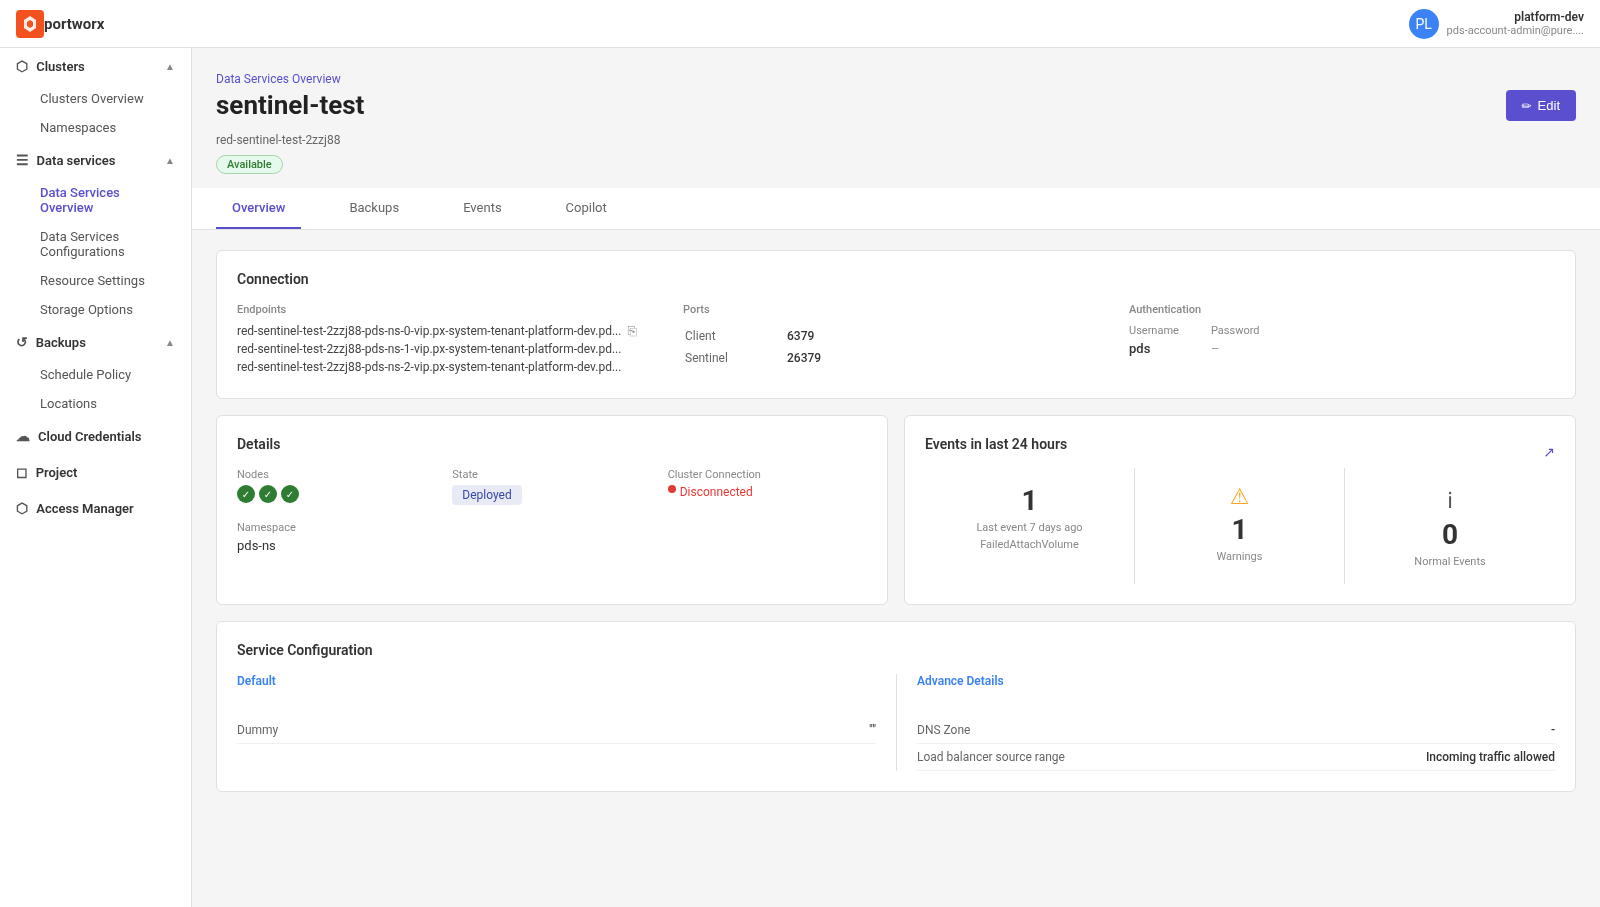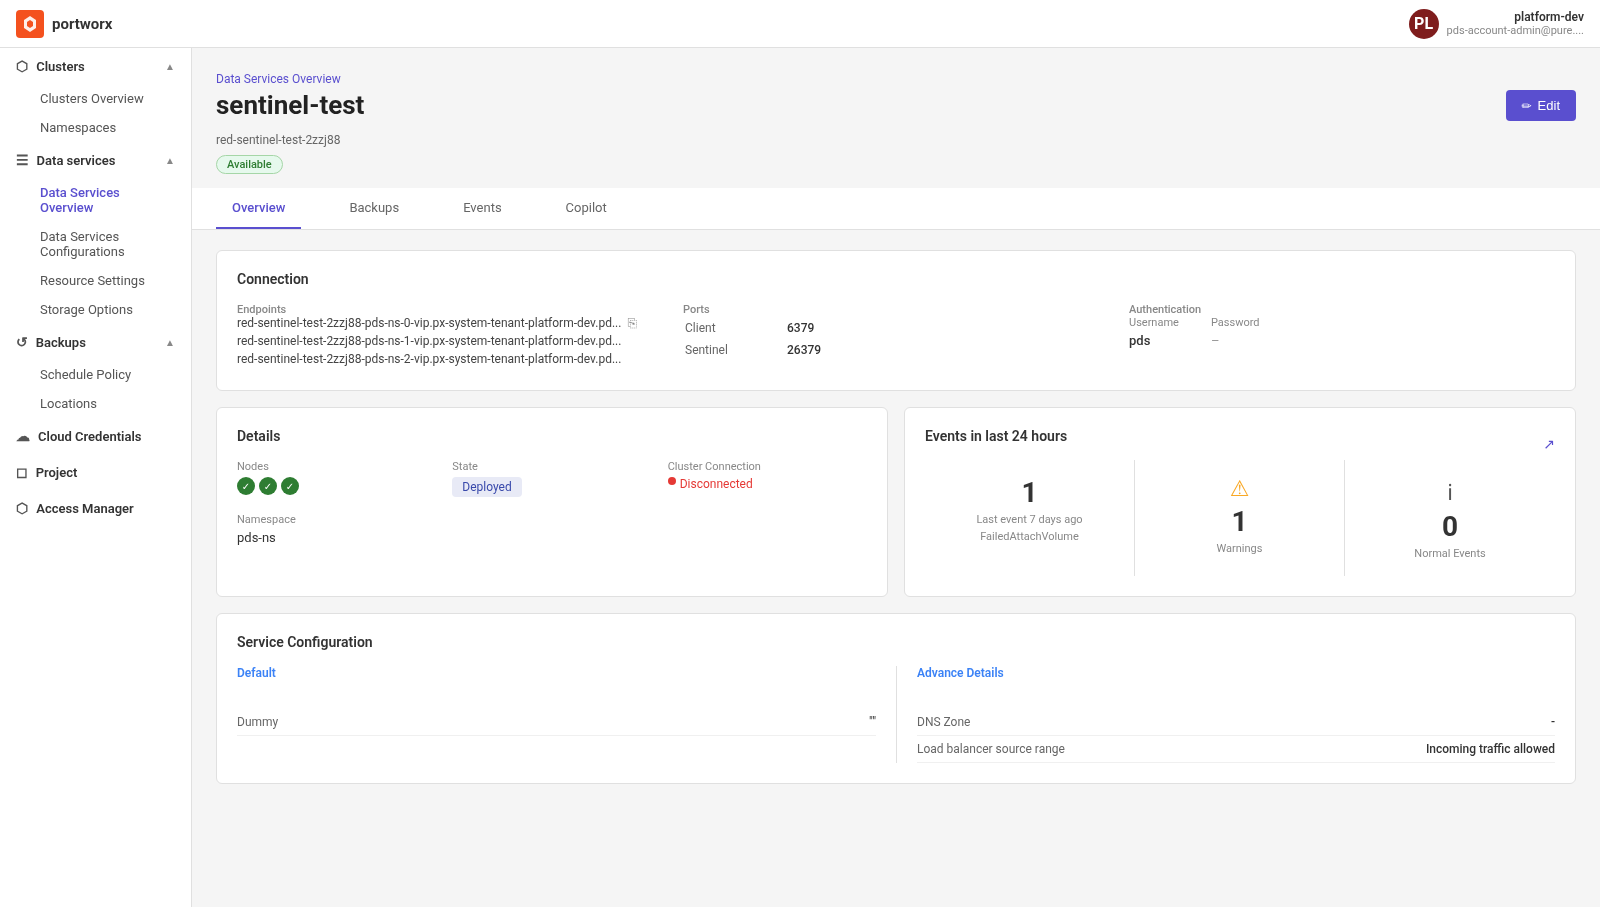--- a/index.html
+++ b/index.html
@@ -1,23 +1,23 @@
 <!DOCTYPE html>
 <html><head>
   <meta charset="utf-8">
   <style>
     * { box-sizing: border-box; margin: 0; padding: 0; }
     body { font-family: -apple-system, BlinkMacSystemFont, 'Segoe UI', Roboto, sans-serif; background: #f5f5f5; color: #333; font-size: 13px; display: flex; flex-direction: column; height: 100vh; overflow: hidden; }
 
     
     .topbar { height: 48px; background: #fff; border-bottom: 1px solid #e0e0e0; display: flex; align-items: center; justify-content: space-between; padding: 0 16px; flex-shrink: 0; }
-    .topbar-logo { display: flex; align-items: center; gap: 8px; justify-content: center; }
+    .topbar-logo { display: flex; align-items: center; gap: 0; justify-content: center; }
     .logo-icon { width: 28px; height: 28px; }
     .topbar-user { display: flex; align-items: center; gap: 8px; }
-    .user-avatar { width: 30px; height: 30px; border-radius: 50%; background: #7f1d1d; color: #fff; display: flex; align-items: center; justify-content: center; font-size: 16px; font-weight: 700; }
+    .user-avatar { width: 30px; height: 30px; border-radius: 50%; background: #3b82f6; color: #fff; display: flex; align-items: center; justify-content: center; font-size: 14px; font-weight: 400; }
     .user-info { text-align: right; }
     .user-name { font-size: 12px; font-weight: 600; }
     .user-email { font-size: 11px; color: #888; }
 
     
     .layout { display: flex; flex: 1; overflow: hidden; }
 
     
     .sidebar { width: 192px; background: #fff; border-right: 1px solid #e0e0e0; overflow-y: auto; flex-shrink: 0; }
     .sidebar-group-header { display: flex; align-items: center; justify-content: space-between; padding: 10px 16px; cursor: pointer; font-weight: 600; font-size: 13px; color: #333; }
@@ -47,21 +47,21 @@
     .tabs { display: flex; gap: 0; border-bottom: 1px solid #e0e0e0; margin-bottom: 20px; background: #fff; margin-left: -24px; margin-right: -24px; padding: 0 24px; }
     .tab { padding: 12px 16px; cursor: pointer; font-size: 13px; color: #666; border-bottom: 2px solid transparent; }
     .tab.active { color: #5a4fcf; border-bottom: 2px solid #5a4fcf; font-weight: 500; }
 
     
     .card { background: #fff; border-radius: 6px; border: 1px solid #e0e0e0; padding: 20px; margin-bottom: 16px; }
     .card-title { font-size: 14px; font-weight: 600; color: #333; margin-bottom: 16px; }
 
     
     .connection-grid { display: grid; grid-template-columns: 1fr 1fr 1fr; gap: 20px; }
-    .conn-label { font-size: 11px; color: #888; font-weight: 500; text-transform: none; }
+    .conn-label { font-size: 11px; color: #888; font-weight: 500; margin-bottom: 8px; text-transform: none; }
     .endpoint-list { list-style: none; }
     .endpoint-item { display: flex; align-items: center; gap: 6px; font-size: 12px; color: #444; margin-bottom: 4px; }
     .copy-icon { color: #888; cursor: pointer; font-size: 12px; }
 
     .ports-table { width: 100%; }
     .ports-table tr td { font-size: 12px; padding: 3px 0; }
     .ports-table tr td:first-child { color: #666; width: 100px; }
     .ports-table tr td:last-child { color: #333; font-weight: 500; }
 
     .auth-row { display: flex; gap: 32px; }

